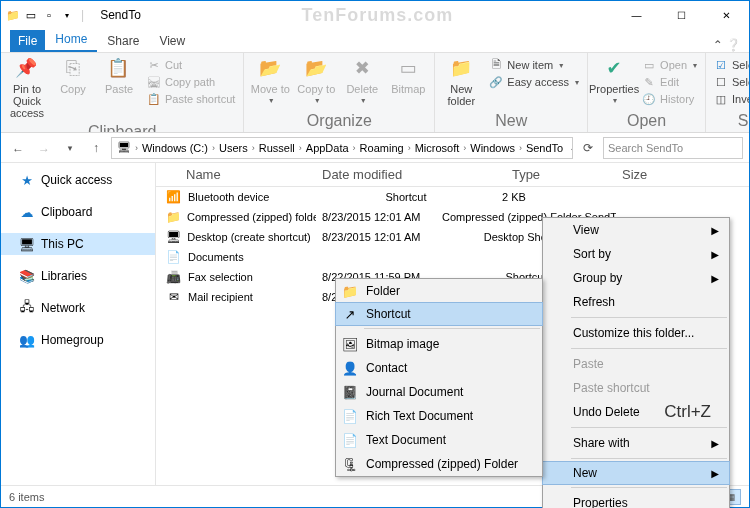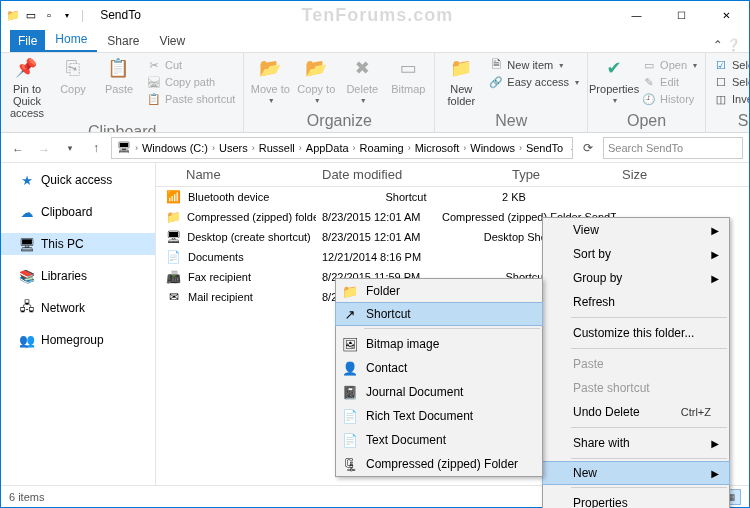--- a/index.html
+++ b/index.html
@@ -70,21 +70,21 @@
   .status { height: 22px; border-top: 1px solid #e5e5e5; display: flex; align-items: center; padding: 0 8px; font-size: 11px; color: #555; justify-content: space-between; }
   .viewbtns { display: flex; gap: 2px; }
   .viewbtns .vb { width: 20px; height: 16px; border: 1px solid #ccc; font-size: 9px; display: flex; align-items: center; justify-content: center; }
 
   
   .ctx { position: absolute; background: #f2f2f2; border: 1px solid #a0a0a0; box-shadow: 2px 2px 4px rgba(0,0,0,0.25); font-size: 12px; }
   .ctx .mi { height: 24px; display: flex; align-items: center; padding: 0 28px 0 30px; position: relative; white-space: nowrap; }
   .ctx .mi.disabled { color: #9a9a9a; }
   .ctx .mi.hi { background: #bfdcf5; border: 1px solid #8fb8e0; margin: -1px; }
   .ctx .mi .arrow { position: absolute; right: 10px; font-size: 10px; }
-  .ctx .mi .sc { position: absolute; right: 18px; font-size: 11px; color: #333; }
+  .ctx .mi .sc { position: absolute; right: 18px; font-size: 17px; color: #333; }
   .ctx .sep { height: 1px; background: #d0d0d0; margin: 3px 2px 3px 28px; }
   .ctx .ic { position: absolute; left: 6px; width: 16px; text-align: center; font-size: 13px; }
 
   .ctx1 { left: 541px; top: 216px; width: 188px; }
   .ctx2 { left: 334px; top: 277px; width: 208px; }
 </style>
 </head>
 <body>
 
 <div class="window">
@@ -335,27 +335,26 @@
             </div>
             <div class="c cDate">8/23/2015 12:01 AM</div>
             <div class="c cType">Desktop Shortcut</div>
             <div class="c cSize">1 KB</div>
           </div>
           <div class="row">
             <div class="c cName">
               <span class="ic">📄</span>
               <span>Documents</span>
             </div>
-            <div class="c cDate">12/21/2014 8:16 PM</div>
             <div class="c cSize"></div>
           </div>
           <div class="row">
             <div class="c cName">
               <span class="ic">📠</span>
-              <span>Fax recipient</span>
+              <span>Fax selection</span>
             </div>
             <div class="c cDate">8/22/2015 11:59 PM</div>
             <div class="c cType">Shortcut</div>
             <div class="c cSize"></div>
           </div>
           <div class="row">
             <div class="c cName">
               <span class="ic">✉</span>
               <span>Mail recipient</span>
             </div>

